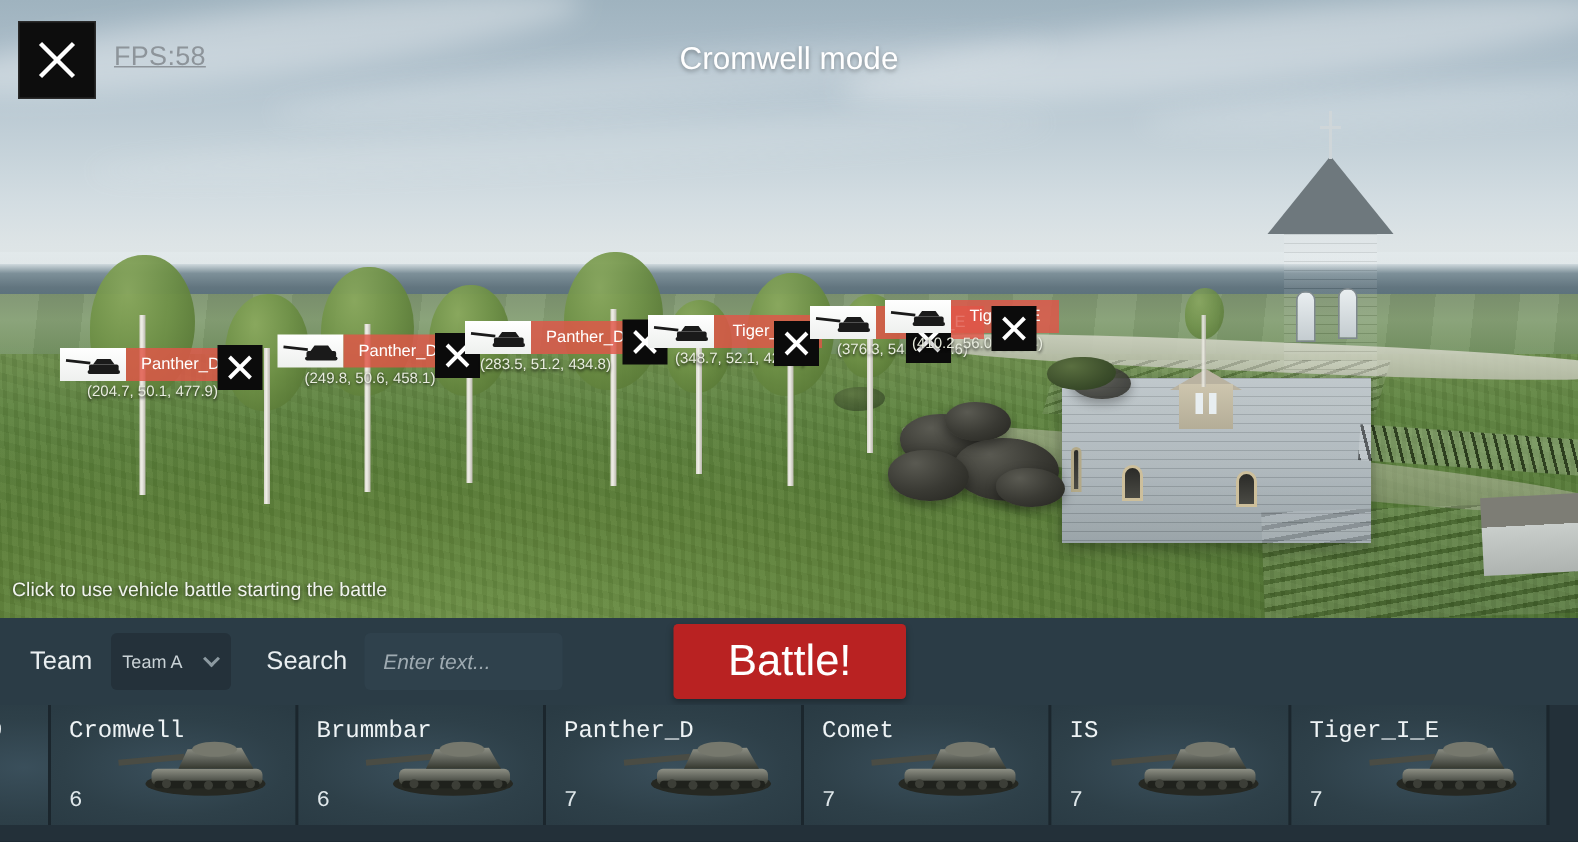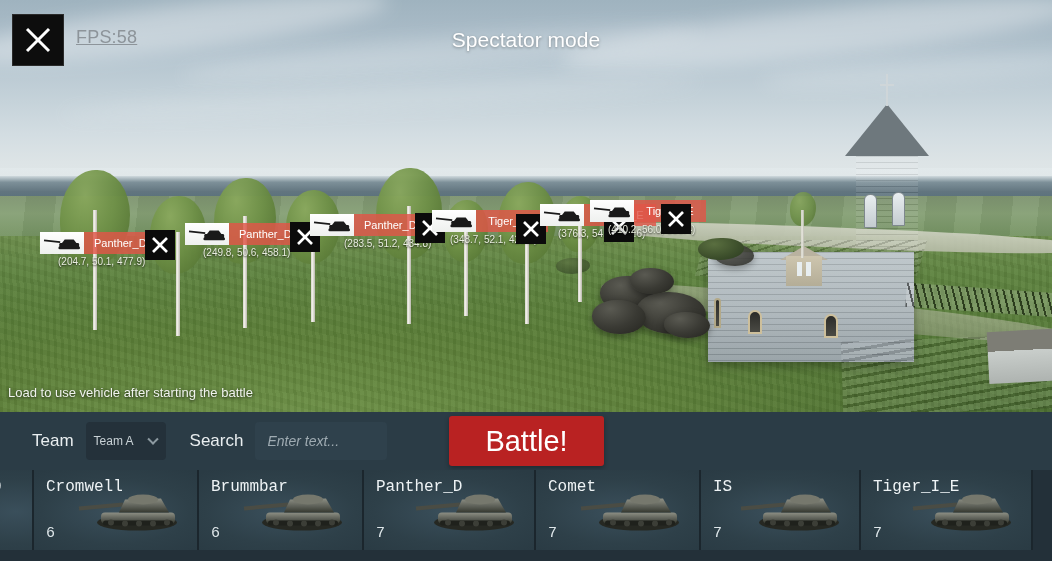--- a/index.html
+++ b/index.html
@@ -221,21 +221,21 @@
     position: absolute; width: 30px; height: 30px;
     background: #0b0b0b;
     display: flex; align-items: center; justify-content: center;
     cursor: pointer;
   }
 
   
   .control-bar {
     position: absolute; left: 0; top: 412px; width: 1052px; height: 58px;
     background: #2b3c46;
-    display: flex; align-items: center; padding-left: 12px;
+    display: flex; align-items: center;
   }
   .ctl-label {
     color: #e9eef0; font-size: 17px; margin-left: 20px; margin-right: 12px;
   }
   .dropdown {
     width: 80px; height: 38px; background: #24313a;
     border-radius: 4px; display: flex; align-items: center;
     padding: 0 8px; cursor: pointer; position: relative; text-align: right;
   }
   .dropdown .dd-text { color: #c9d2d6; font-size: 12px; }
@@ -383,22 +383,22 @@
       <div class="trunk" style="height:48px; width:3px;"></div>
     </div>
 
     <div class="close-btn">
       <svg width="30" height="30" viewBox="0 0 30 30">
         <line x1="4" y1="4" x2="26" y2="26" stroke="#fff" stroke-width="3"></line>
         <line x1="26" y1="4" x2="4" y2="26" stroke="#fff" stroke-width="3"></line>
       </svg>
     </div>
     <div class="fps">FPS:58</div>
-    <div class="spectator">Spectator mode</div>
-    <div class="hint">Load to use vehicle after starting the battle</div>
+    <div class="spectator">Cromwell mode</div>
+    <div class="hint">Click to use vehicle battle starting the battle</div>
 
     <div id="tags-layer">
         <div class="tag" style="left: 40px; top: 232px;">
           <div class="tag-icon">
             <svg width="40" height="18" viewBox="0 0 44 20">
               <line x1="2" y1="7" x2="20" y2="9" stroke="#1a1a1a" stroke-width="2"></line>
               <rect x="19" y="10" width="22" height="5" rx="1.5" fill="#1a1a1a"></rect>
               <path d="M22 10 L25 6 L35 6 L38 10 Z" fill="#1a1a1a"></path>
               <rect x="18" y="14" width="24" height="3" rx="1.5" fill="#1a1a1a"></rect>
             </svg>
@@ -434,21 +434,21 @@
           <div class="tag-icon">
             <svg width="40" height="18" viewBox="0 0 44 20">
               <line x1="2" y1="7" x2="20" y2="9" stroke="#1a1a1a" stroke-width="2"></line>
               <rect x="19" y="10" width="22" height="5" rx="1.5" fill="#1a1a1a"></rect>
               <path d="M22 10 L25 6 L35 6 L38 10 Z" fill="#1a1a1a"></path>
               <rect x="18" y="14" width="24" height="3" rx="1.5" fill="#1a1a1a"></rect>
             </svg>
           </div>
           <div class="tag-name">Panther_D</div>
         </div>
-        <div class="tag-coords" style="left: 344px; top: 238px;">(283.5, 51.2, 434.8)</div>
+        <div class="tag-coords" style="left: 320px; top: 238px;">(283.5, 51.2, 434.8)</div>
         <div class="tag-x" style="left: 415px; top: 213px;">
           <svg width="20" height="20" viewBox="0 0 20 20">
             <line x1="3" y1="3" x2="17" y2="17" stroke="#fff" stroke-width="2.6"></line>
             <line x1="17" y1="3" x2="3" y2="17" stroke="#fff" stroke-width="2.6"></line>
           </svg>
         </div>
         <div class="tag" style="left: 432px; top: 210px;">
           <div class="tag-icon">
             <svg width="40" height="18" viewBox="0 0 44 20">
               <line x1="2" y1="7" x2="20" y2="9" stroke="#1a1a1a" stroke-width="2"></line>

